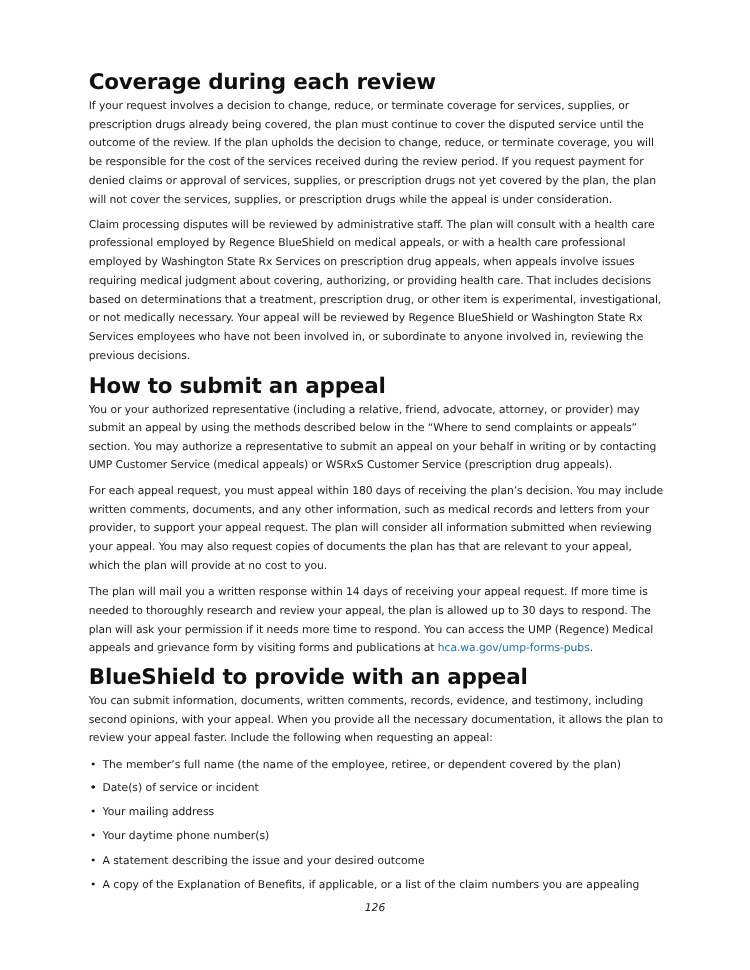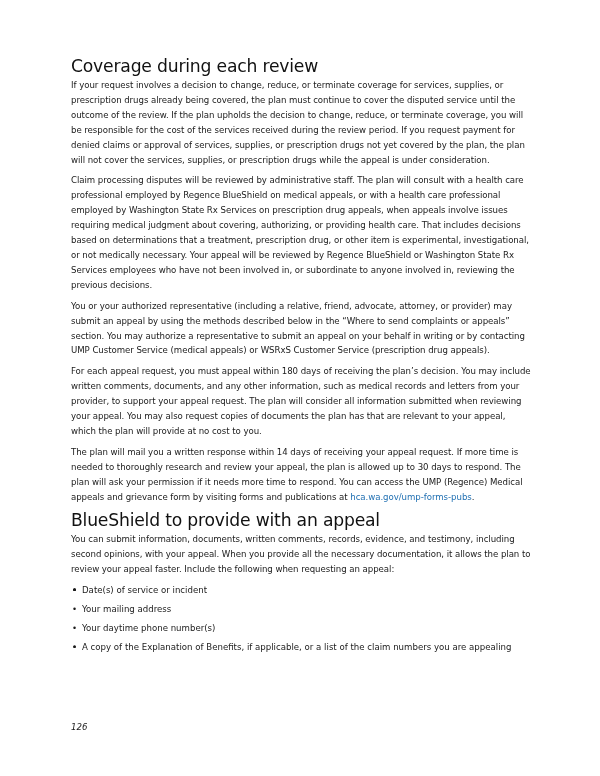--- a/index.html
+++ b/index.html
@@ -1,60 +1,61 @@
 <!DOCTYPE html>
 <html><head>
 <meta charset="utf-8">
 <style>
   html, body { margin: 0; padding: 0; background: #ffffff; }
   body { width: 600px; height: 776px; position: relative; overflow: hidden;
          font-family: "DejaVu Sans", sans-serif; color: #1a1a1a; }
   .page { position: absolute; left: 71px; top: 56px; width: 460px; }
-  h2 { font-family: "DejaVu Sans", sans-serif; font-weight: normal; font-size: 17.2px;
+  h2 { font-family: "DejaVu Sans", sans-serif; font-weight: bold; font-size: 17.2px;
        margin: 0 0 1px 0; line-height: 21px; color: #111; letter-spacing: -0.2px; }
   p { margin: 0 0 6px 0; font-size: 8.6px; line-height: 14.9px; letter-spacing: -0.05px; }
   .section { margin-bottom: 2px; }
   a { color: #1f6fb2; font-weight: normal; text-decoration: none; }
   ul { list-style: none; margin: 0; padding: 0; }
   li { position: relative; padding-left: 11px; font-size: 8.6px; line-height: 14.9px; margin-bottom: 4.2px; }
   li .bullet { position: absolute; left: 1px; top: 0; }
   .footer { position: absolute; left: 71px; top: 722px; width: 458px; font-size: 8.6px; font-style: italic;
-            display: flex; justify-content: flex-start; color: #1a1a1a; }
+            display: flex; justify-content: center; color: #1a1a1a; }
 </style>
 </head>
 <body>
 
 <div class="page">
 
   <div class="section">
     <h2>Coverage during each review</h2>
     <p>If your request involves a decision to change, reduce, or terminate coverage for services, supplies, or prescription drugs already being covered, the plan must continue to cover the disputed service until the outcome of the review. If the plan upholds the decision to change, reduce, or terminate coverage, you will be responsible for the cost of the services received during the review period. If you request payment for denied claims or approval of services, supplies, or prescription drugs not yet covered by the plan, the plan will not cover the services, supplies, or prescription drugs while the appeal is under consideration.</p>
   </div>
 
   <div class="section">
     <p>Claim processing disputes will be reviewed by administrative staff. The plan will consult with a health care professional employed by Regence BlueShield on medical appeals, or with a health care professional employed by Washington State Rx Services on prescription drug appeals, when appeals involve issues requiring medical judgment about covering, authorizing, or providing health care. That includes decisions based on determinations that a treatment, prescription drug, or other item is experimental, investigational, or not medically necessary. Your appeal will be reviewed by Regence BlueShield or Washington State Rx Services employees who have not been involved in, or subordinate to anyone involved in, reviewing the previous decisions.</p>
   </div>
 
   <div class="section">
+    <h2>How to submit an appeal</h2>
     <p>You or your authorized representative (including a relative, friend, advocate, attorney, or provider) may submit an appeal by using the methods described below in the “Where to send complaints or appeals” section. You may authorize a representative to submit an appeal on your behalf in writing or by contacting UMP Customer Service (medical appeals) or WSRxS Customer Service (prescription drug appeals).</p>
     <p>For each appeal request, you must appeal within 180 days of receiving the plan’s decision. You may include written comments, documents, and any other information, such as medical records and letters from your provider, to support your appeal request. The plan will consider all information submitted when reviewing your appeal. You may also request copies of documents the plan has that are relevant to your appeal, which the plan will provide at no cost to you.</p>
     <p><span>The plan will mail you a written response within 14 days of receiving your appeal request. If more time is needed to thoroughly research and review your appeal, the plan is allowed up to 30 days to respond. The plan will ask your permission if it needs more time to respond. You can access the UMP (Regence) Medical appeals and grievance form by visiting forms and publications at </span><a>hca.wa.gov/ump-forms-pubs</a><span>.</span></p>
   </div>
 
   <div class="section">
     <h2>BlueShield to provide with an appeal</h2>
     <p>You can submit information, documents, written comments, records, evidence, and testimony, including second opinions, with your appeal. When you provide all the necessary documentation, it allows the plan to review your appeal faster. Include the following when requesting an appeal:</p>
     <ul>
-      <li><span class="bullet">•</span></li>
+      <li><span class="bullet">•</span><span>The member’s full name (the name of the employee, retiree, or dependent covered by the plan)</span></li>
       <li><span class="bullet">•</span></li>
       <li><span class="bullet">•</span></li>
       <li><span class="bullet">•</span><span>Date(s) of service or incident</span></li>
       <li><span class="bullet">•</span><span>Your mailing address</span></li>
       <li><span class="bullet">•</span><span>Your daytime phone number(s)</span></li>
-      <li><span class="bullet">•</span></li>
+      <li><span class="bullet">•</span><span>A statement describing the issue and your desired outcome</span></li>
       <li><span class="bullet">•</span><span>A copy of the Explanation of Benefits, if applicable, or a list of the claim numbers you are appealing</span></li>
     </ul>
   </div>
 </div>
 
 <div class="footer">
   <span>126</span>
 </div>
 
 </body></html>

